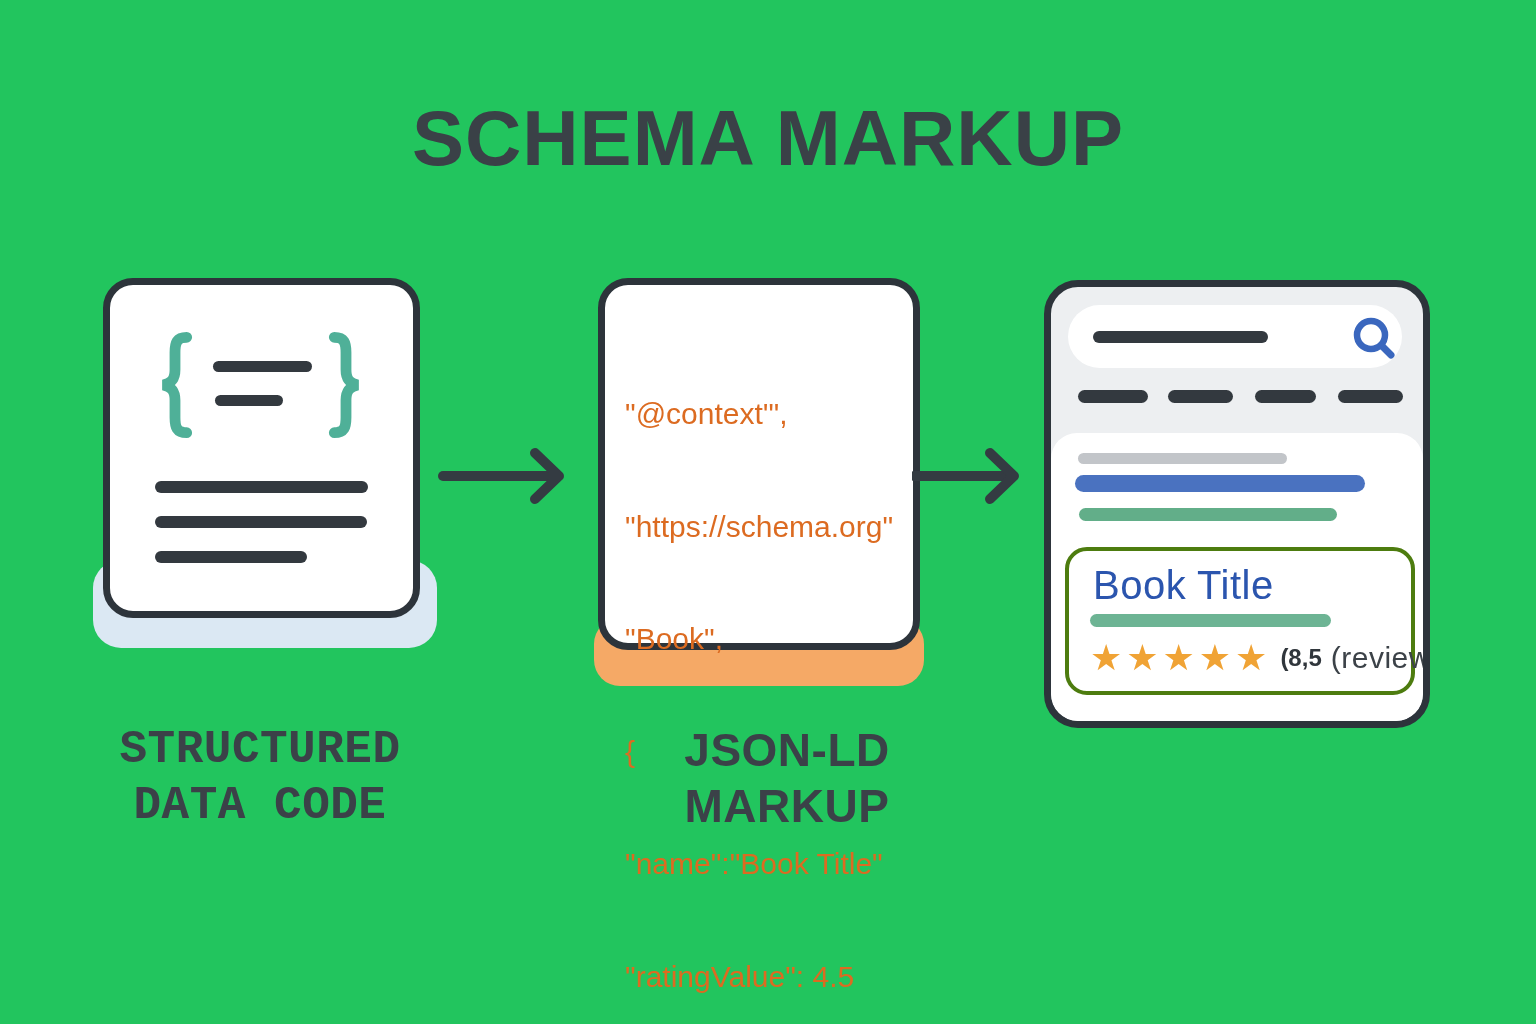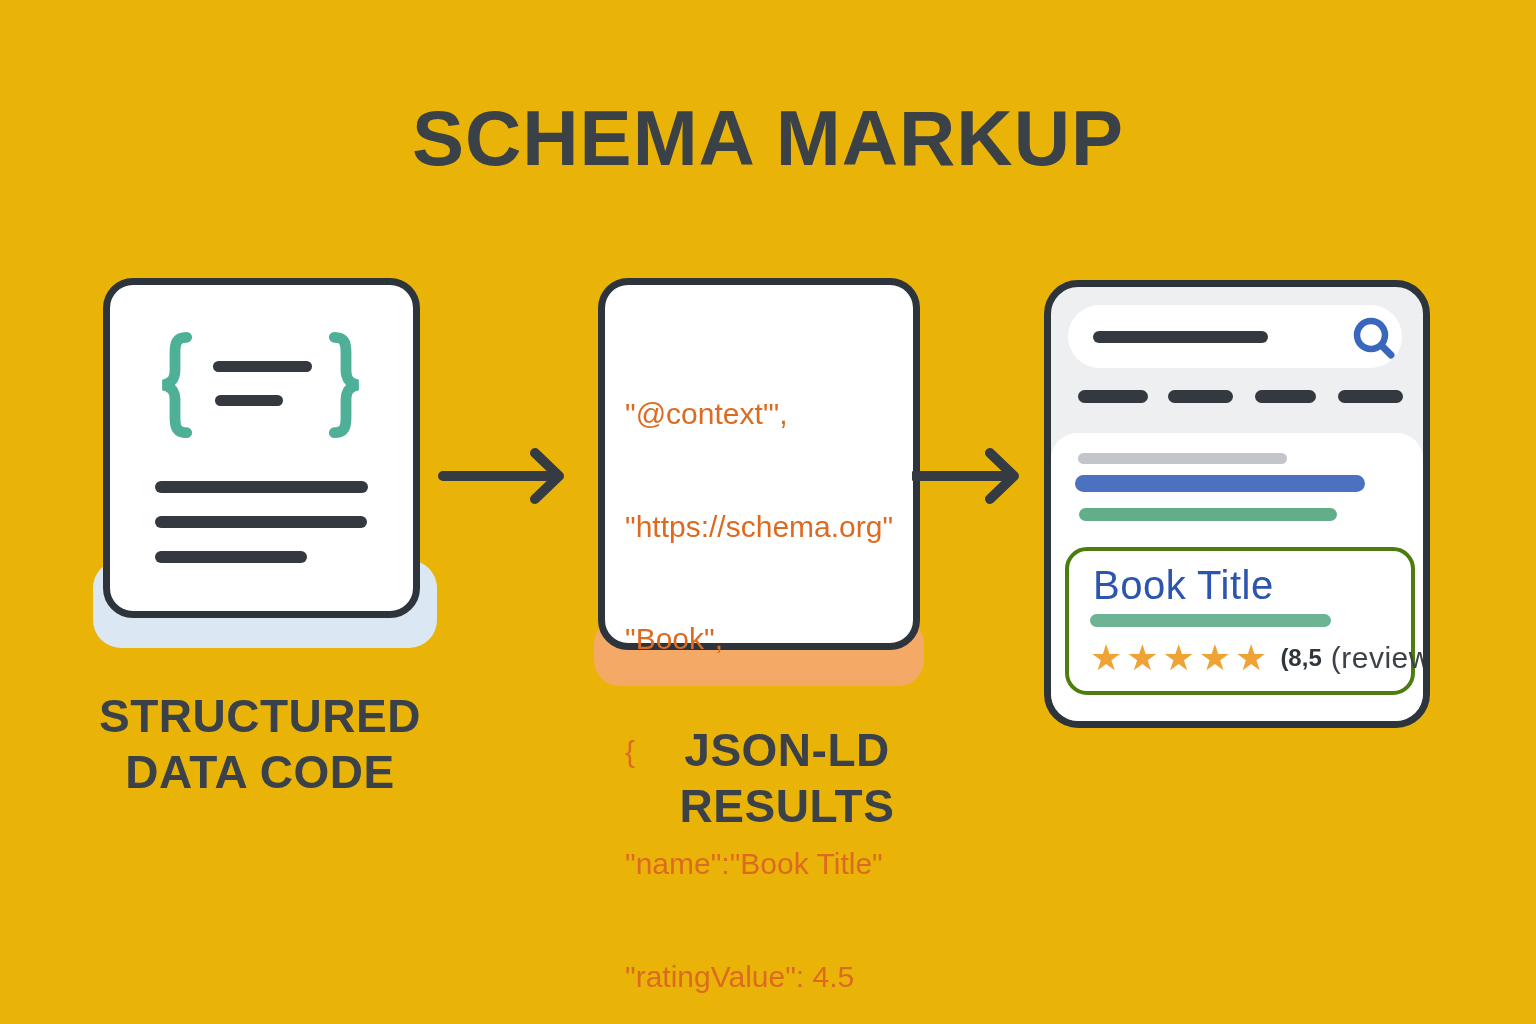--- a/index.html
+++ b/index.html
@@ -1,18 +1,18 @@
 <!DOCTYPE html>
 <html><head>
 <meta charset="utf-8">
 <style>
   html,body{margin:0;padding:0;background:#e8e8e8;}
   .canvas{
     position:relative;width:1536px;height:1024px;margin:0 auto;
-    background:#eab308;overflow:hidden;
+    background:#22c55e;overflow:hidden;
     font-family:"Liberation Sans","DejaVu Sans",sans-serif;
   }
   
   .main-title{
     position:absolute;left:0;top:98px;width:100%;
     text-align:center;font-size:78px;line-height:80px;font-weight:800;
     letter-spacing:1px;color:#3a4147;
   }
   
   .card{
@@ -79,21 +79,21 @@
     display:flex;align-items:center;gap:9px;
   }
   .stars{font-size:36px;letter-spacing:4px;color:#f0a335;line-height:40px;}
   .rating-value{font-size:24px;font-weight:700;color:#30363c;}
   .review-count{font-size:30px;font-weight:400;color:#3c4248;letter-spacing:0.5px;}
   
   .caption{
     position:absolute;text-align:center;font-weight:700;color:#3b4148;
     font-size:46px;line-height:56px;letter-spacing:0.5px;
   }
-  .caption-1{left:60px;top:688px;width:400px;}
+  .caption-1{left:60px;top:722px;width:400px;font-family:Liberation Mono, monospace;}
   .caption-2{left:587px;top:722px;width:400px;}
   .caption-3{left:986px;top:762px;width:500px;line-height:55px;}
 </style>
 </head>
 <body>
 
 <div class="canvas">
 
   <div class="main-title">SCHEMA MARKUP</div>
 
@@ -164,16 +164,16 @@
       </div>
     </div>
   </div>
 
   <div class="caption caption-1">
     <div>STRUCTURED</div>
     <div>DATA CODE</div>
   </div>
   <div class="caption caption-2">
     <div>JSON-LD</div>
-    <div>RESULTS</div>
+    <div>MARKUP</div>
   </div>
 
 </div>
 
 </body></html>

